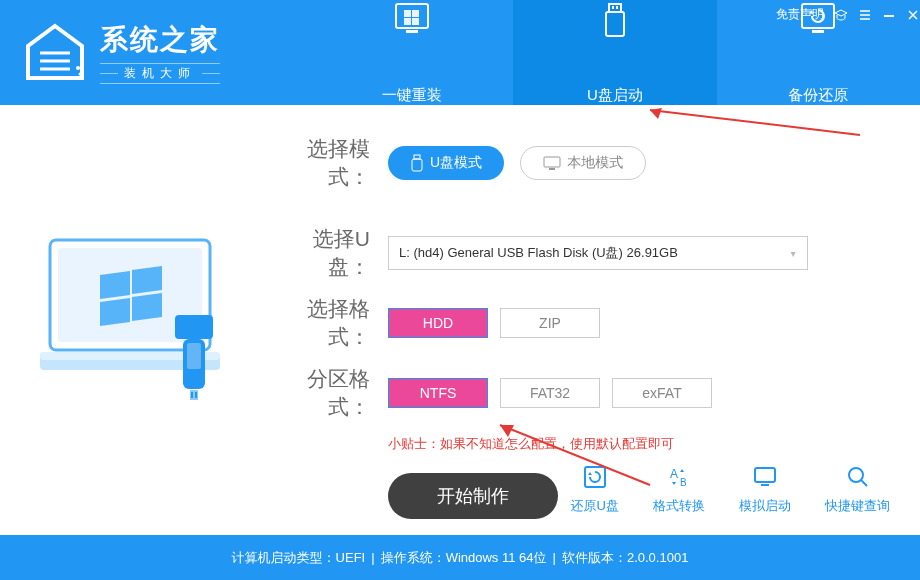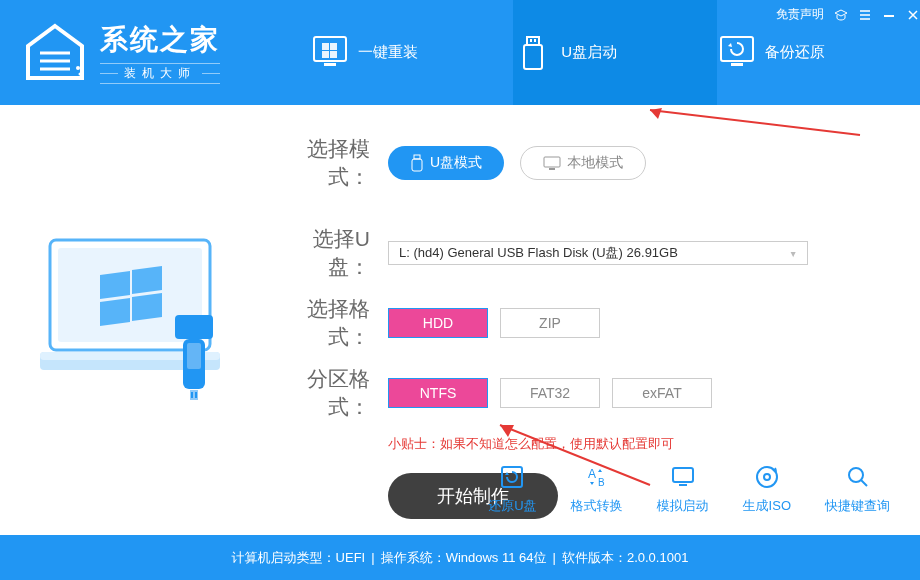--- a/index.html
+++ b/index.html
@@ -6,34 +6,34 @@
 body{width:920px;height:580px;overflow:hidden;background:#fff}
 .header{height:105px;background:#2196f3;display:flex;position:relative}
 .logo-area{width:310px;display:flex;align-items:center;padding-left:20px}
 .logo-icon{width:70px;height:70px}
 .logo-text{color:#fff;margin-left:10px}
 .logo-title{font-size:28px;font-weight:bold;letter-spacing:2px}
 .logo-sub{font-size:12px;letter-spacing:6px;text-align:center;border-top:1px solid rgba(255,255,255,.5);border-bottom:1px solid rgba(255,255,255,.5);padding:1px 0;margin-top:4px;display:flex;align-items:center;justify-content:center}
 .logo-sub:before,.logo-sub:after{content:"";flex:1;height:1px;background:rgba(255,255,255,.5)}
 .logo-sub:before{margin-right:6px}.logo-sub:after{margin-left:6px}
 .tabs{display:flex;flex:1}
-.tab{flex:1;display:flex;flex-direction:row;align-items:center;justify-content:flex-start;color:#fff;cursor:pointer;font-size:15px;gap:8px}
+.tab{flex:1;display:flex;flex-direction:column;align-items:center;justify-content:space-between;color:#fff;cursor:pointer;font-size:15px;gap:8px}
 .tab.active{background:#0d8ae6}
 .tab-icon{width:40px;height:40px;display:flex;align-items:center;justify-content:center}
 .win-controls{position:absolute;top:6px;right:0;display:flex;align-items:center;gap:10px;color:#fff;font-size:12px}
 .win-btn{cursor:pointer;display:inline-flex;align-items:center;justify-content:center;width:14px;height:14px}
 .main{position:relative;height:430px;background:#fff;display:flex}
 .illust{width:280px;display:flex;align-items:center;justify-content:center}
 .content{flex:1;padding:30px 40px 0 0}
 .row{display:flex;align-items:center;margin-bottom:14px}
 .row-label{width:90px;text-align:right;color:#6a6a6a;font-size:21px;margin-right:18px}
 .pill{height:34px;border-radius:17px;display:inline-flex;align-items:center;justify-content:center;padding:0 22px;font-size:14px;cursor:pointer;gap:6px}
 .pill.blue{background:#2196f3;color:#fff}
 .pill.outline{border:1px solid #ccc;color:#888;background:#fff}
-.select{flex:1;height:24px;border:1px solid #ccc;display:flex;align-items:center;padding:0 10px;font-family:monospace;font-size:13px;color:#333;position:relative;max-width:420px}
+.select{flex:1;height:34px;border:1px solid #ccc;display:flex;align-items:center;padding:0 10px;font-family:monospace;font-size:13px;color:#333;position:relative;max-width:420px}
 .select:after{content:"▾";position:absolute;right:10px;color:#bbb}
 .seg{height:30px;min-width:100px;border:1px solid #ccc;display:inline-flex;align-items:center;justify-content:center;font-size:14px;color:#888;cursor:pointer;margin-right:12px}
 .seg.active{background:#ec4899;color:#fff;border-color:#2196f3}
 .tip{color:#e53935;font-size:13px;margin-left:108px;margin-top:6px;margin-bottom:20px}
 .start-btn{width:170px;height:46px;background:#404040;color:#fff;border-radius:23px;display:flex;align-items:center;justify-content:center;font-size:18px;margin-left:108px;cursor:pointer}
 .tools{position:absolute;bottom:20px;right:30px;display:flex;gap:34px}
 .tool{display:flex;flex-direction:column;align-items:center;gap:6px;color:#2196f3;font-size:13px;cursor:pointer}
 .tool-icon{width:28px;height:28px;display:flex;align-items:center;justify-content:center}
 .footer{height:45px;background:#2196f3;color:#fff;font-size:13px;display:flex;align-items:center;justify-content:center}
 .arrow{position:absolute;pointer-events:none}
@@ -217,30 +217,20 @@
           <svg width="26" height="26" viewBox="0 0 26 26">
             <rect x="3" y="4" width="20" height="14" rx="2" fill="none" stroke="#2196f3" stroke-width="2"></rect>
             <rect x="9" y="20" width="8" height="2" fill="#2196f3"></rect>
           </svg>
         </div>
       <span>模拟启动</span>
     </div>
     <div class="tool">
       <div class="tool-icon">
           <svg width="26" height="26" viewBox="0 0 26 26">
-            <circle cx="13" cy="13" r="10" fill="none" stroke="#2196f3" stroke-width="2"></circle>
-            <circle cx="13" cy="13" r="3" fill="none" stroke="#2196f3" stroke-width="2"></circle>
-            <path d="M19 7l3-3M20 6l2 0 0 2" stroke="#2196f3" stroke-width="1.5" fill="none"></path>
-          </svg>
-        </div>
-      <span>生成ISO</span>
-    </div>
-    <div class="tool">
-      <div class="tool-icon">
-          <svg width="26" height="26" viewBox="0 0 26 26">
             <circle cx="11" cy="11" r="7" fill="none" stroke="#2196f3" stroke-width="2"></circle>
             <path d="M16 16l6 6" stroke="#2196f3" stroke-width="2"></path>
           </svg>
         </div>
       <span>快捷键查询</span>
     </div>
   </div>
 
   <svg class="arrow arrow1" width="240" height="200">
       <line x1="230" y1="30" x2="20" y2="5" stroke="#e53935" stroke-width="2"></line>

